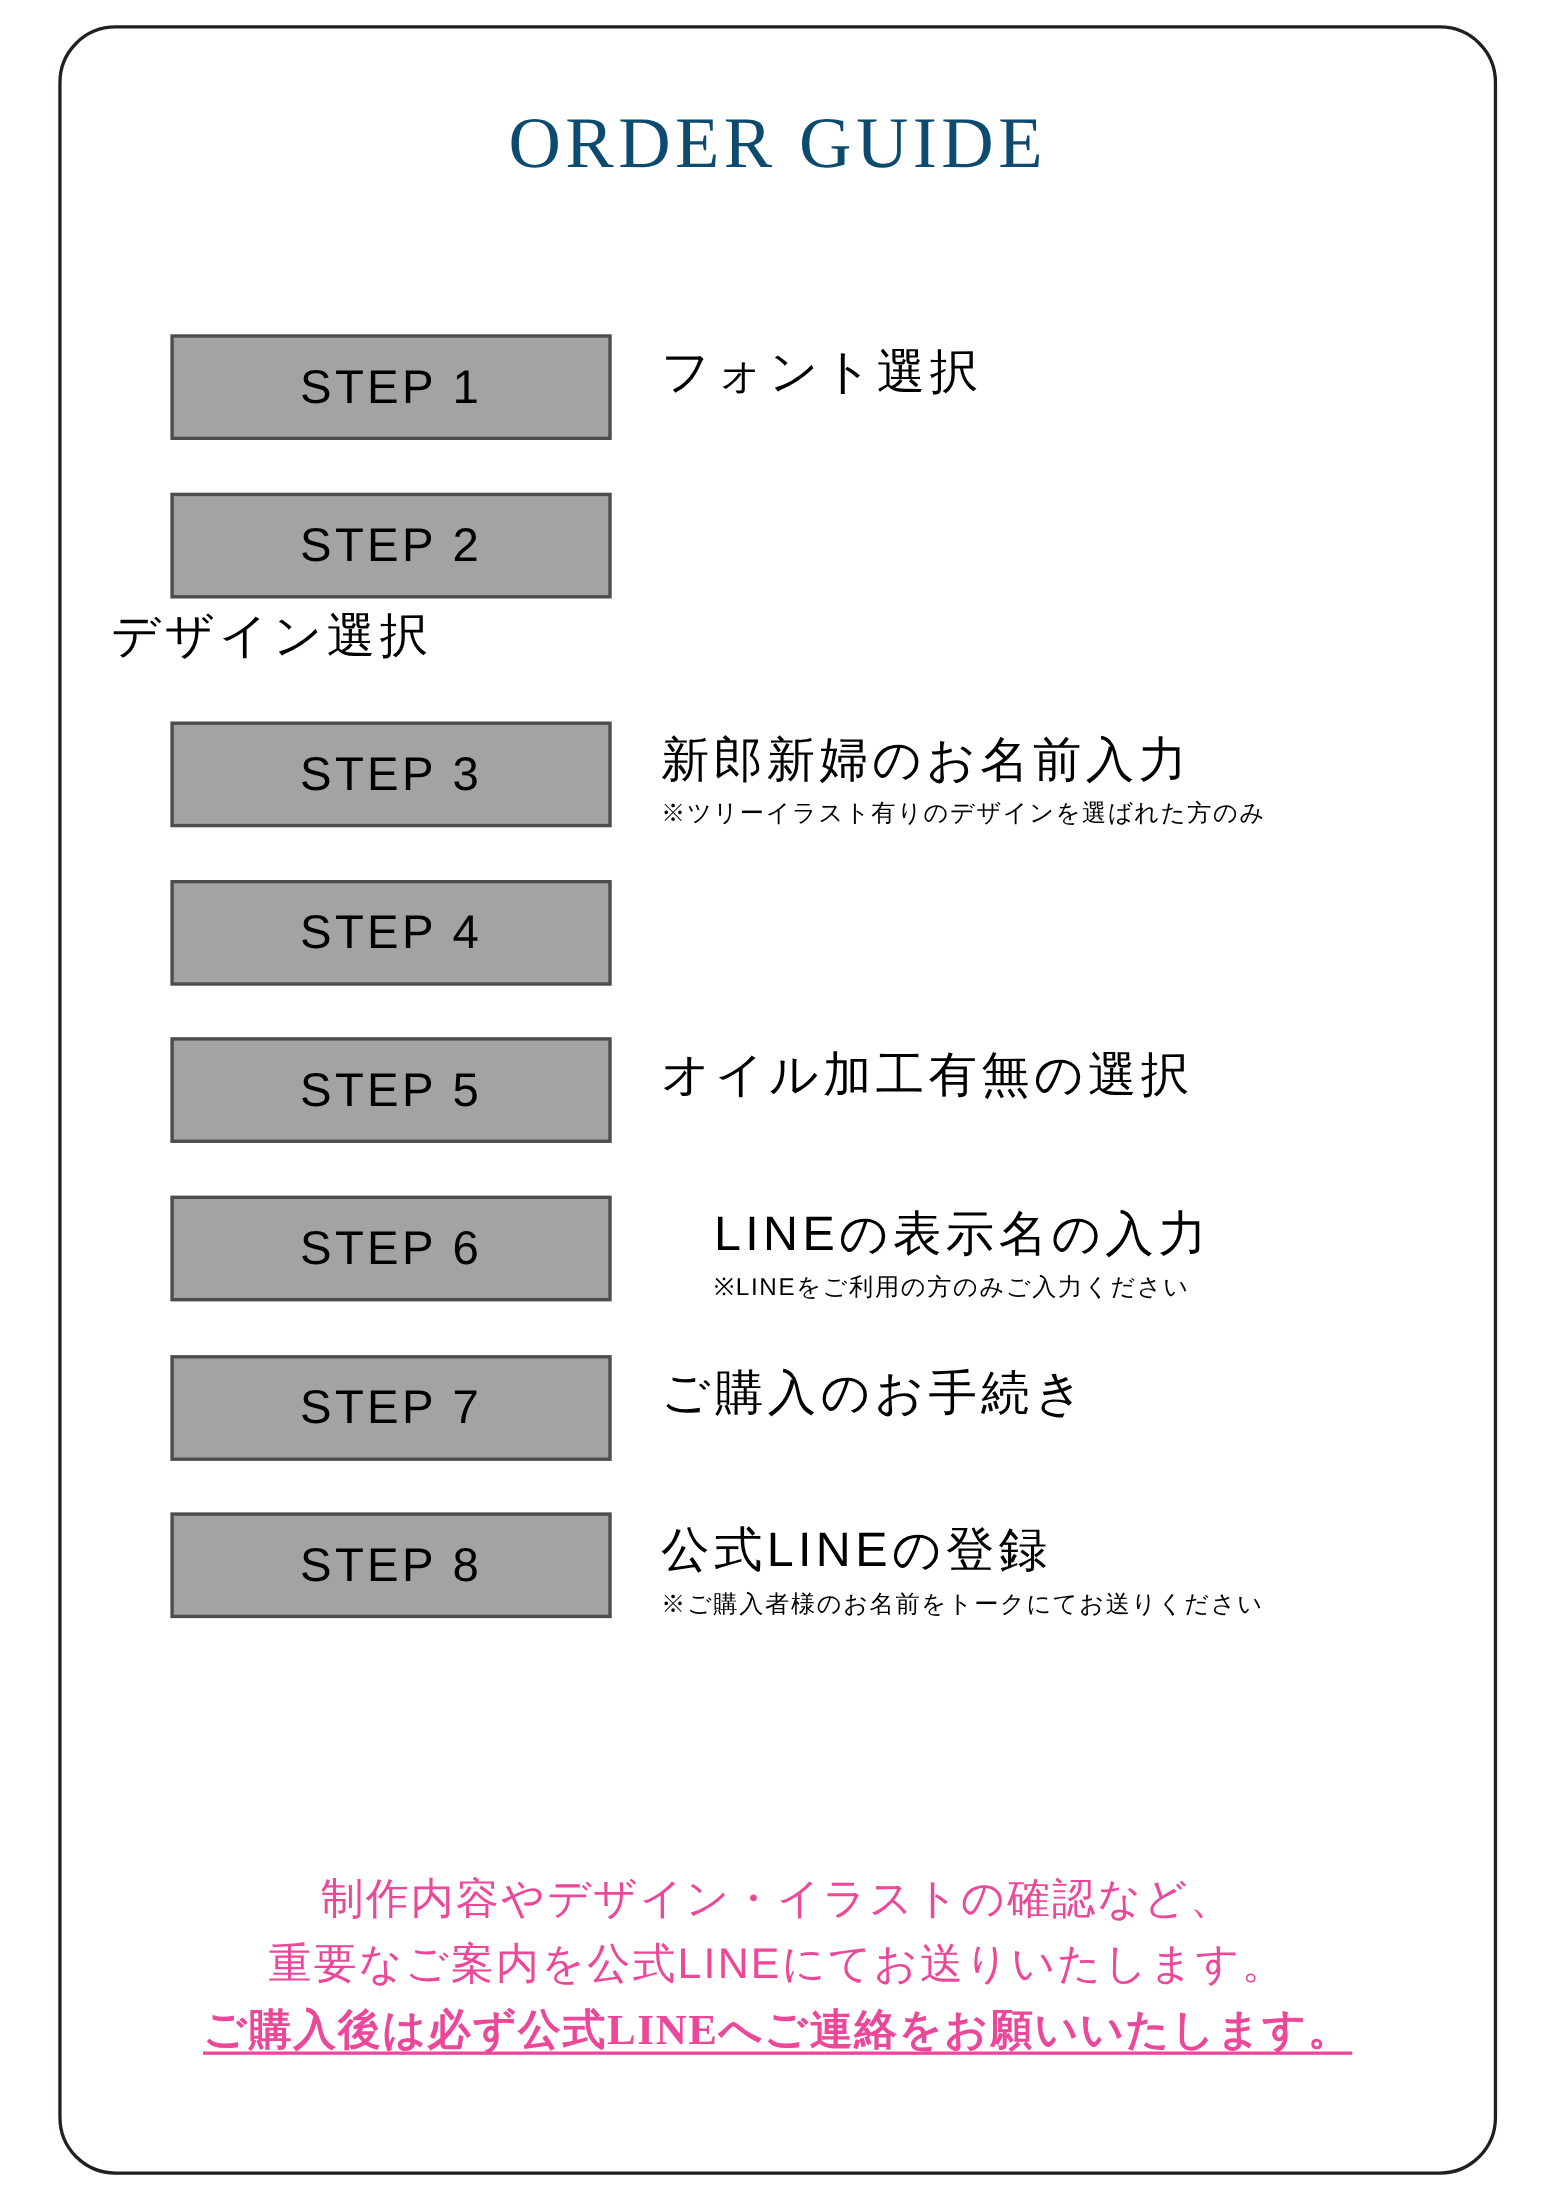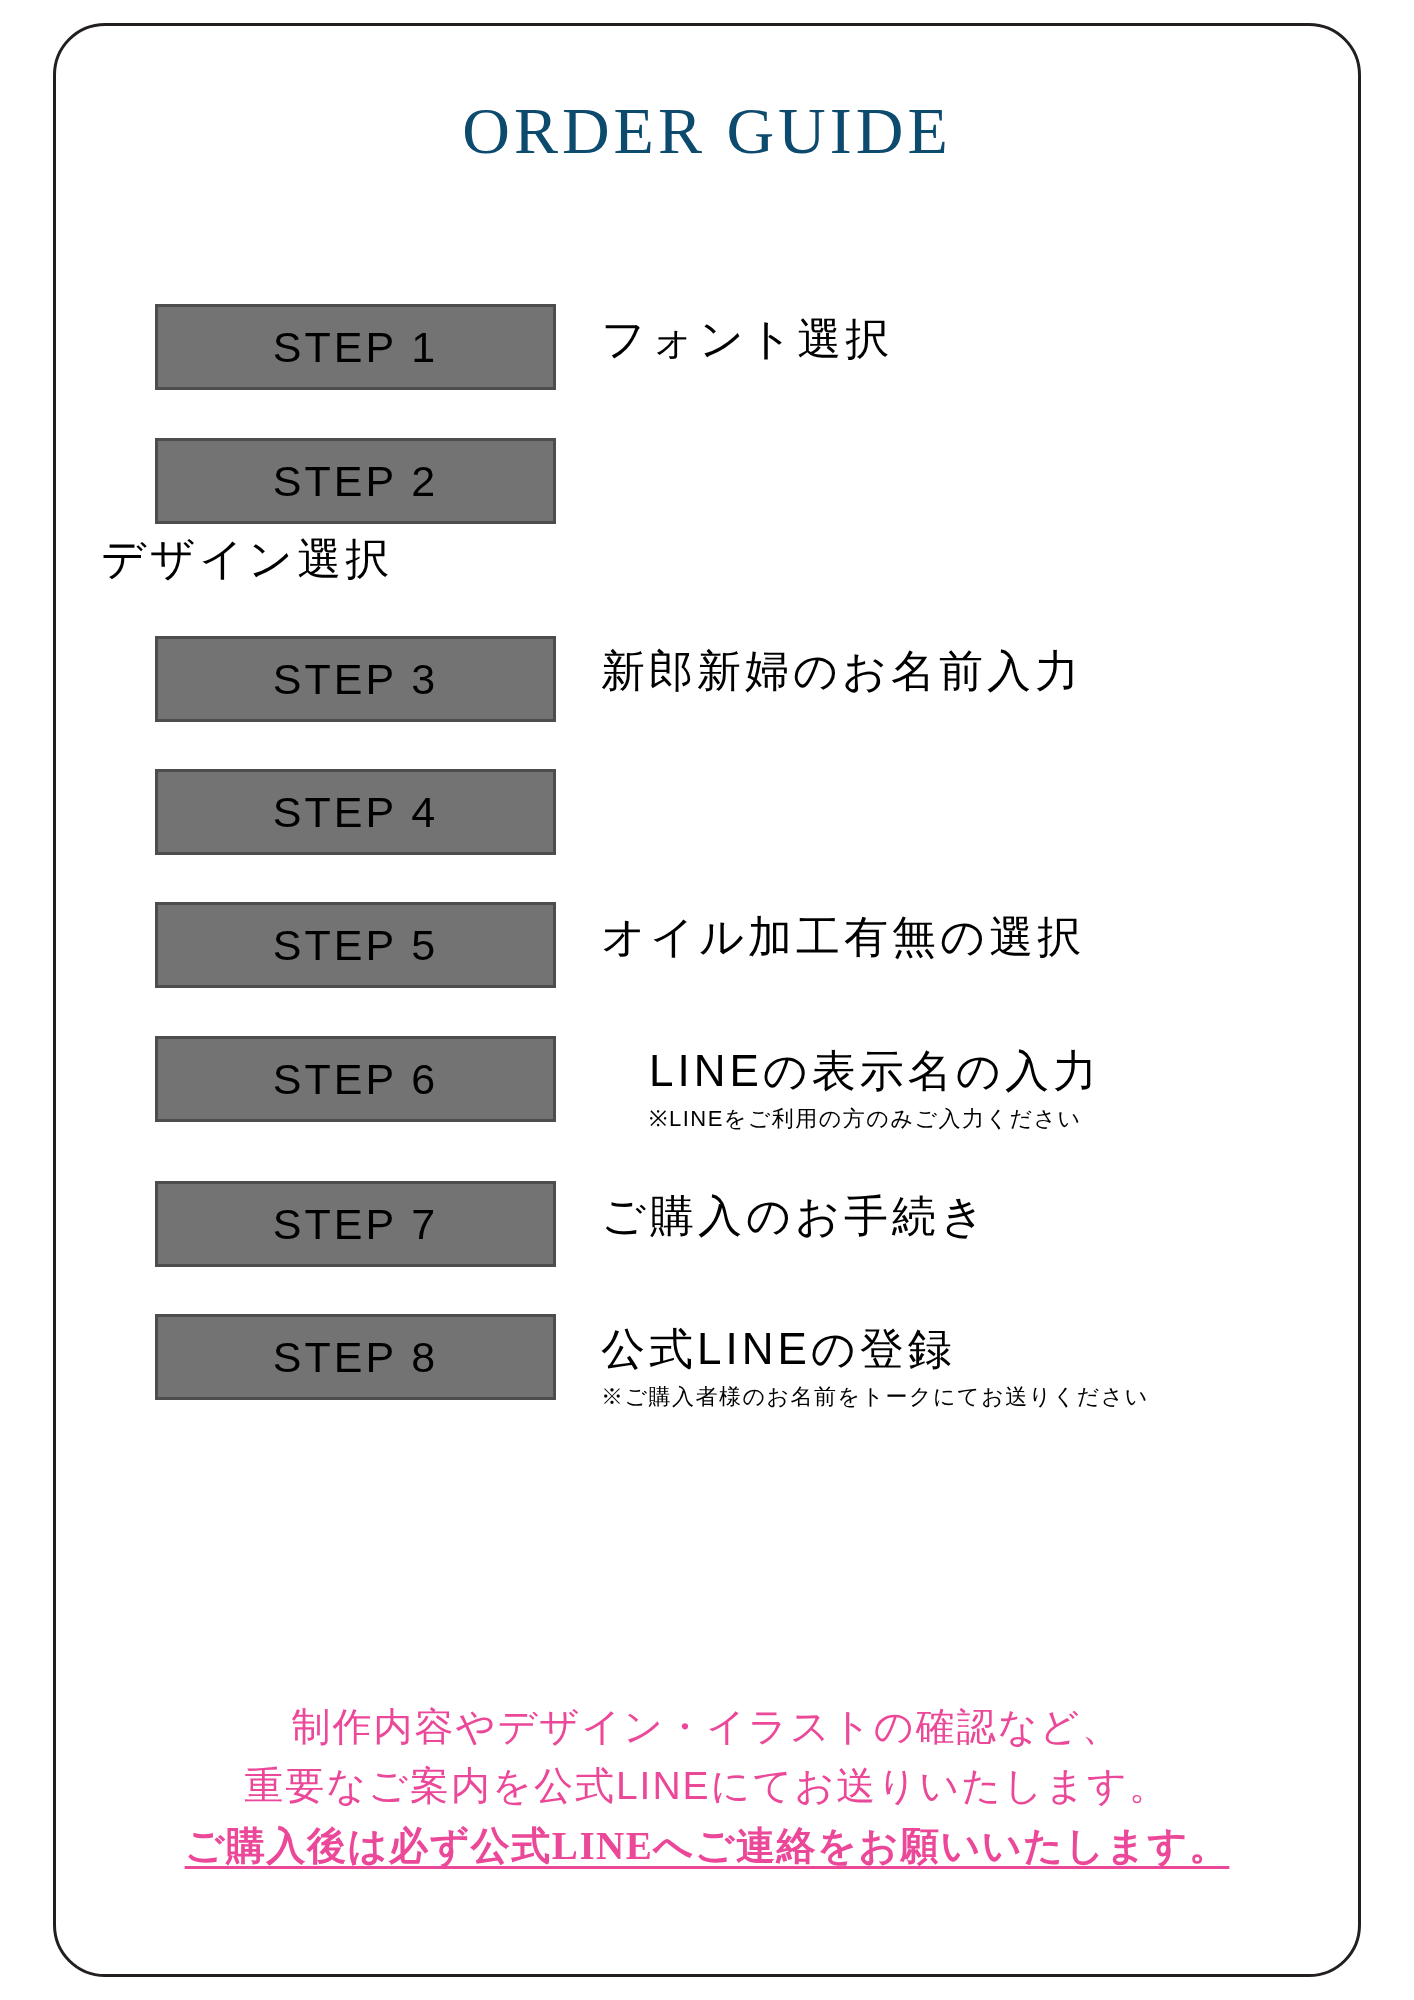--- a/index.html
+++ b/index.html
@@ -52,28 +52,28 @@
   .step-row {
     position: relative;
     display: flex;
     align-items: flex-start;
     margin-bottom: 0;
   }
 
   .step-box {
     box-sizing: border-box;
     width: 401px;
-    height: 86px;
+    height: 96px;
     margin-left: 99px;
     border: 3px solid #4d4d4d;
     display: flex;
     align-items: center;
     justify-content: center;
     flex: 0 0 auto;
-    background: #737373;
+    background: #a3a3a3;
   }
 
   .step-box-label {
     font-family: "Liberation Sans", sans-serif;
     font-size: 43px;
     letter-spacing: 3px;
     font-weight: 400;
     color: #000000;
     line-height: 1;
   }
@@ -169,20 +169,21 @@
         <div class="step-main">デザイン選択</div>
       </div>
     </div>
 
     <div class="step-row r2">
       <div class="step-box">
         <span class="step-box-label">STEP 3</span>
       </div>
       <div class="step-texts">
         <div class="step-main">新郎新婦のお名前入力</div>
+        <div class="step-note">※ツリーイラスト有りのデザインを選ばれた方のみ</div>
       </div>
     </div>
 
     <div class="step-row r3">
       <div class="step-box">
         <span class="step-box-label">STEP 4</span>
       </div>
     </div>
 
     <div class="step-row r4">

